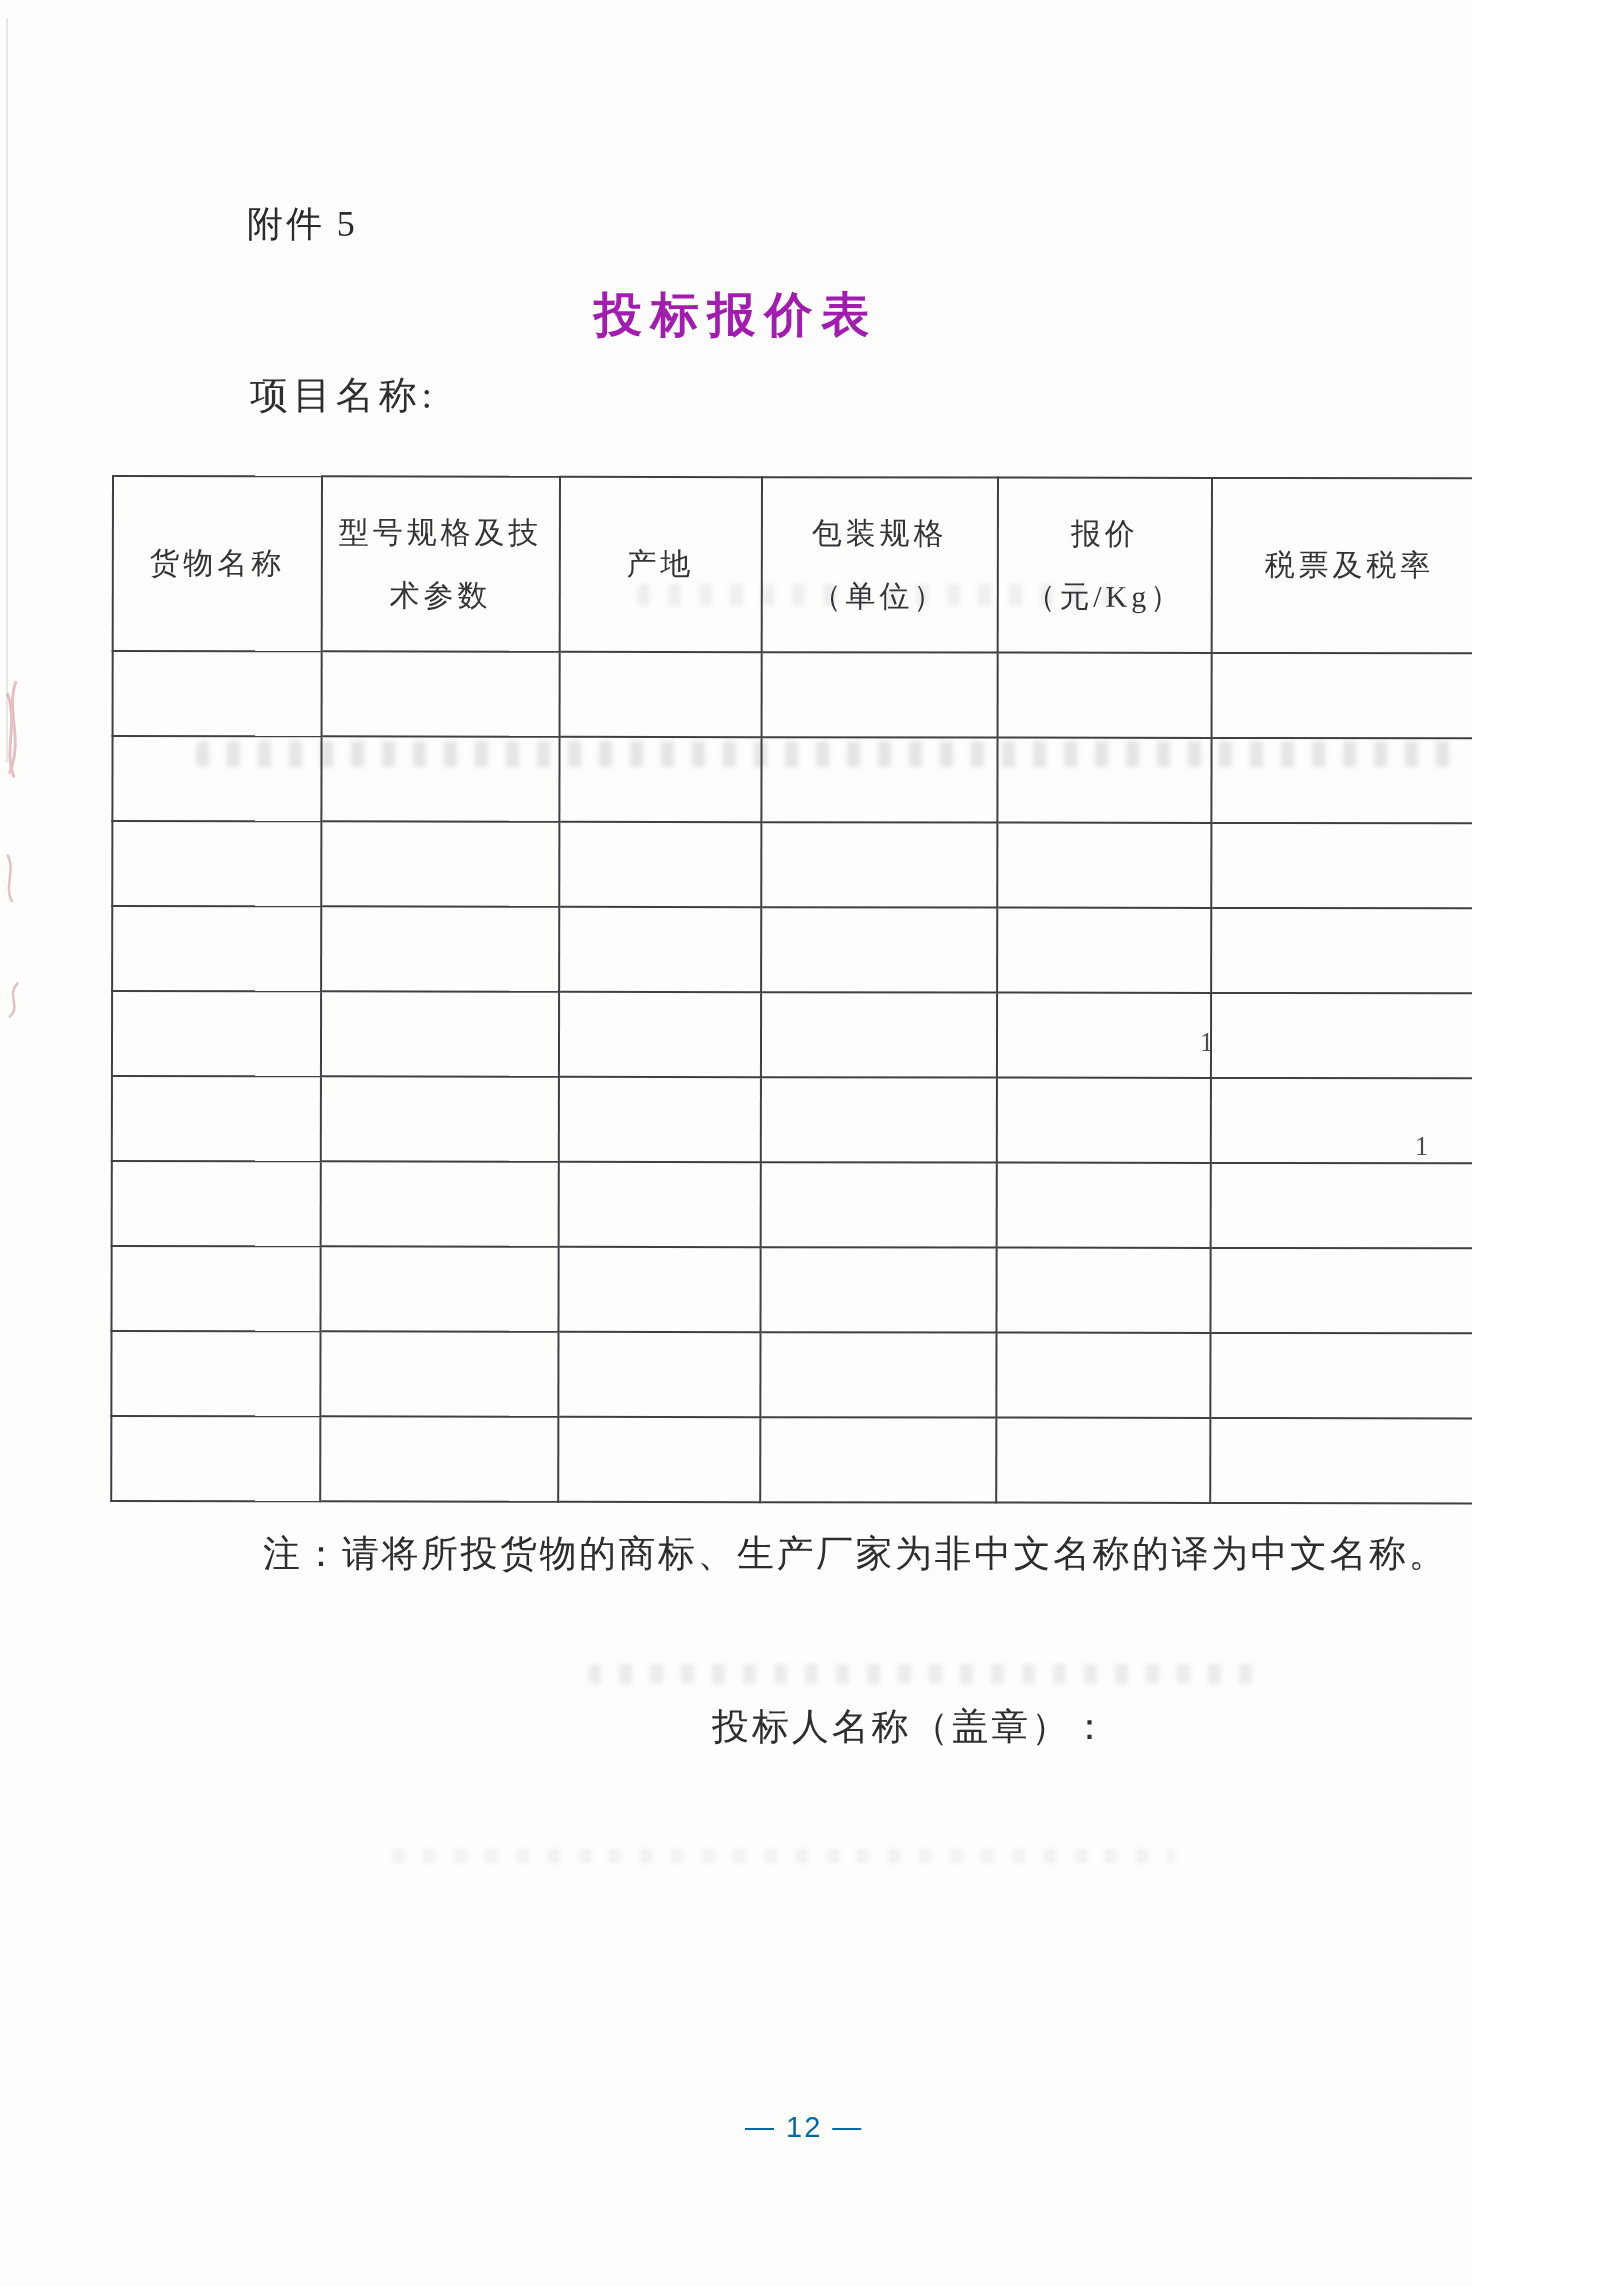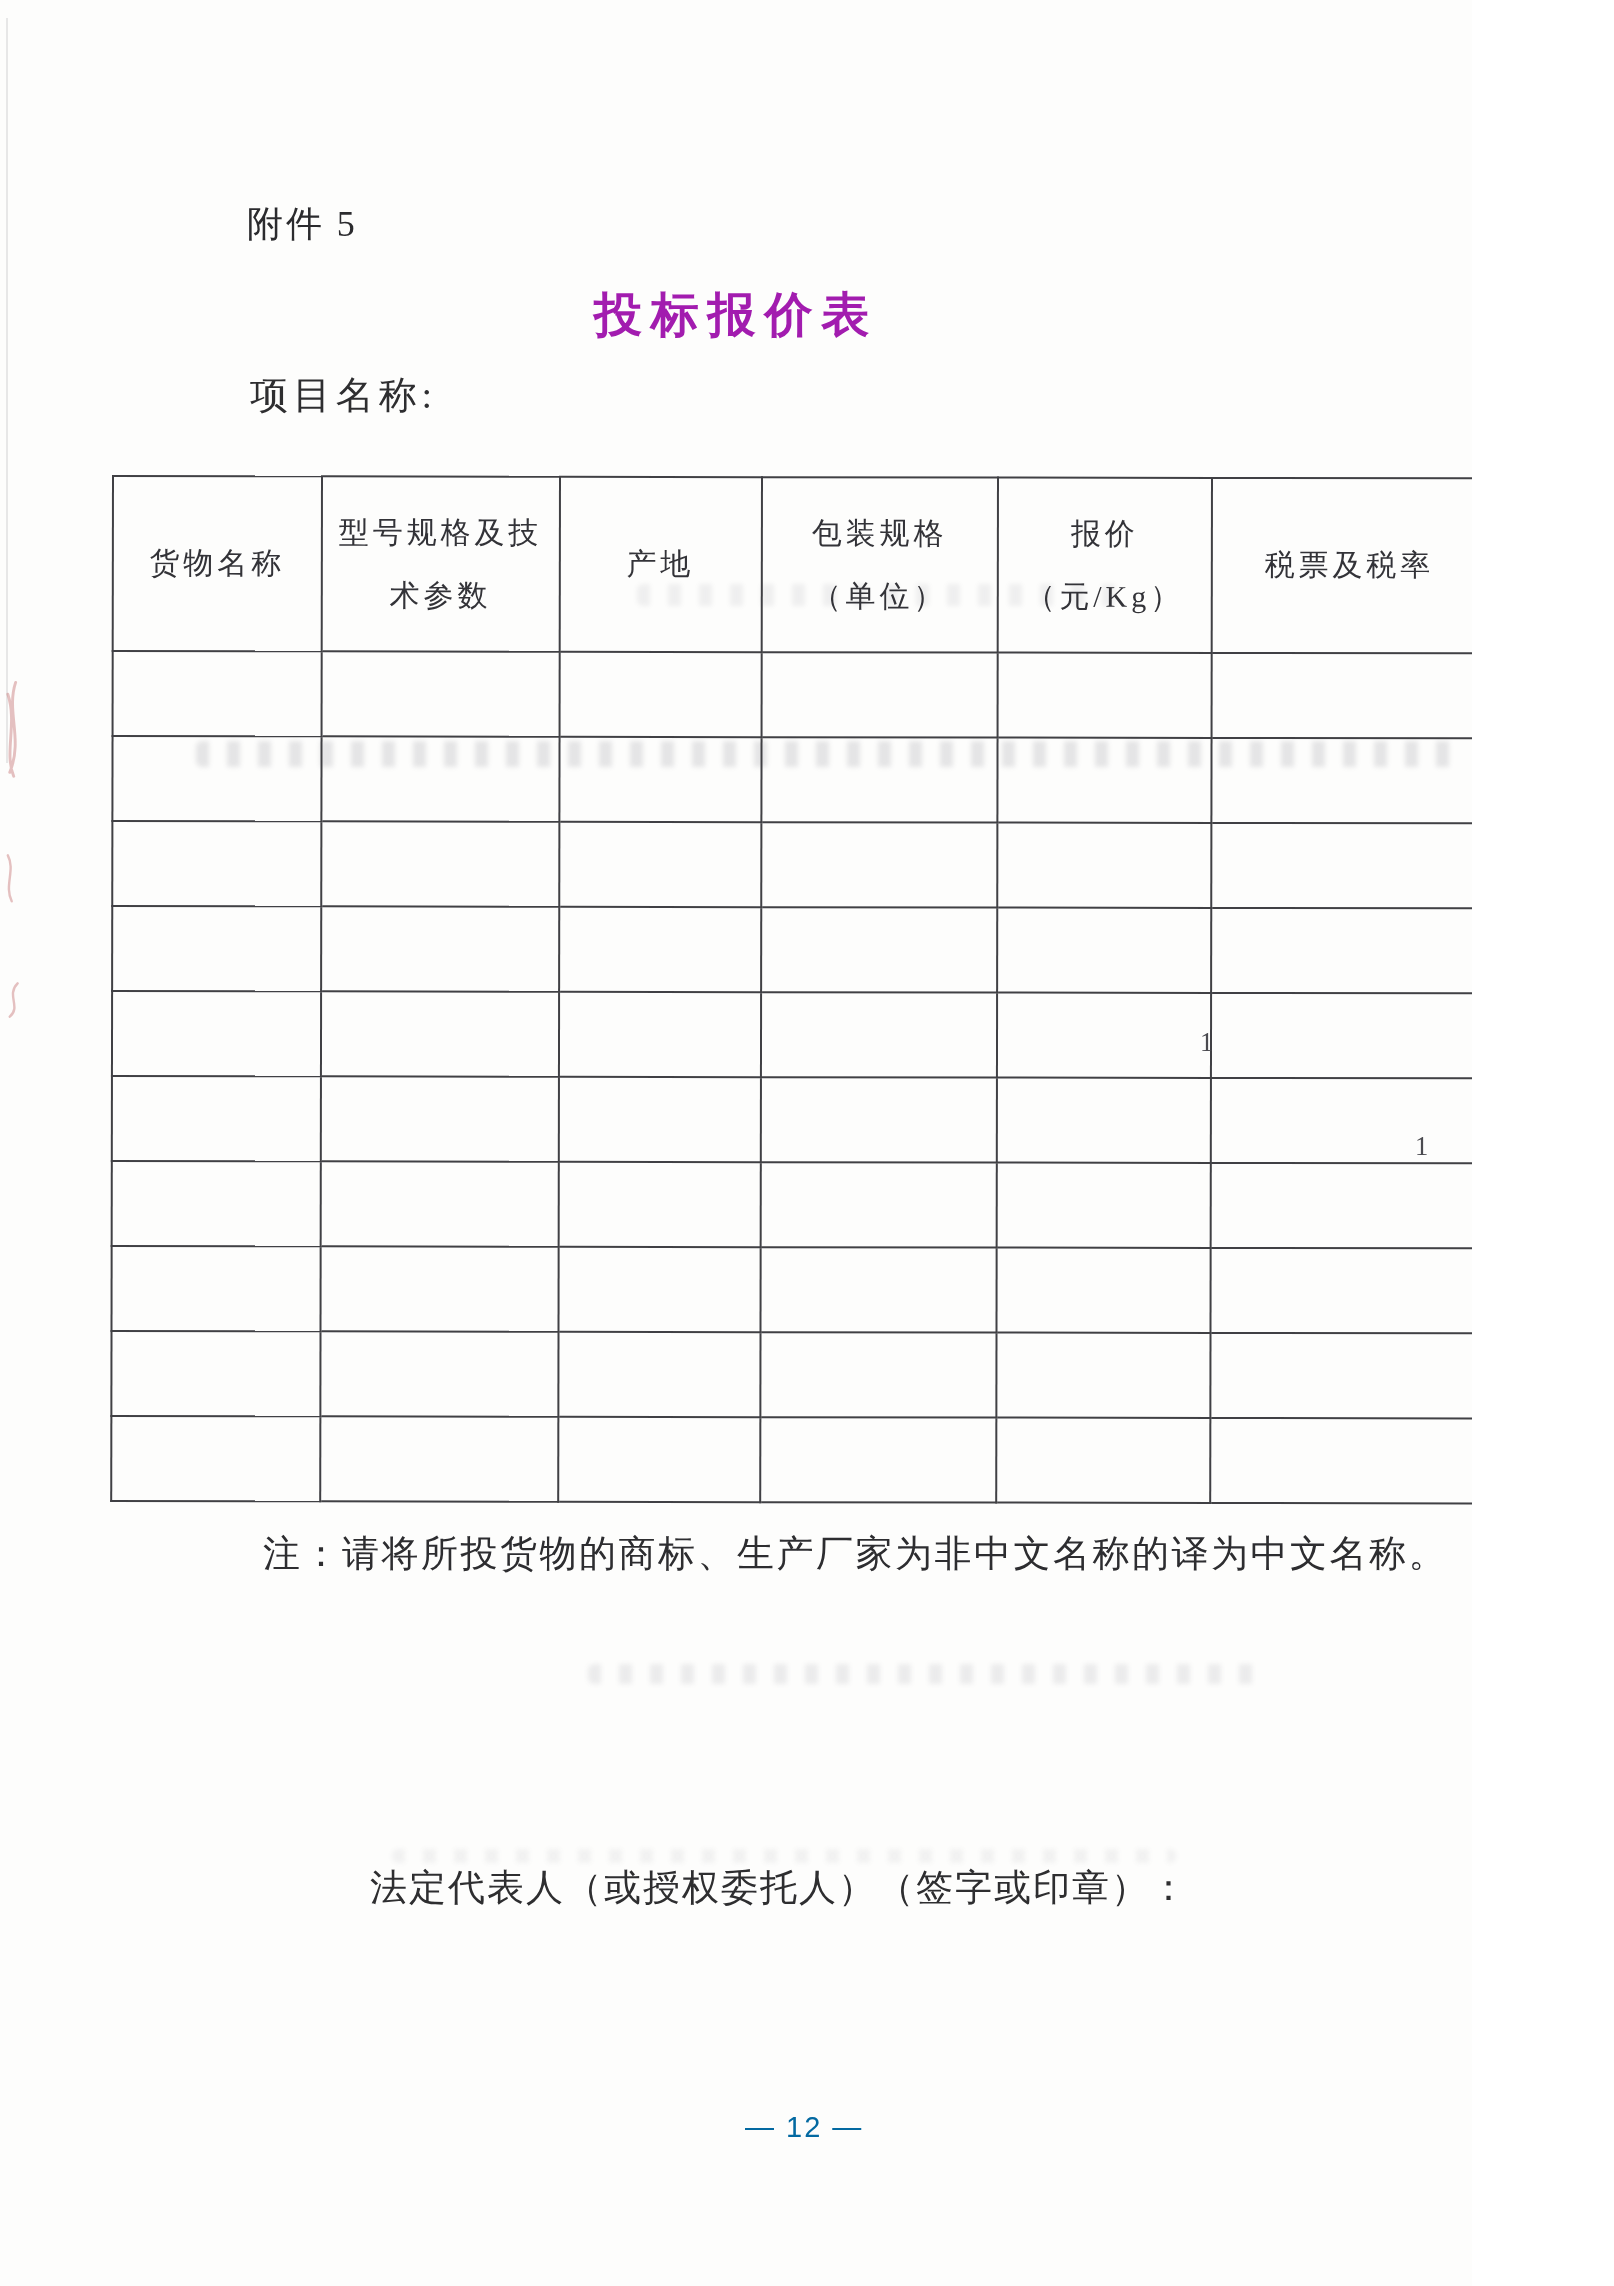--- a/index.html
+++ b/index.html
@@ -207,19 +207,19 @@
           <td></td>
         </tr>
       </tbody>
   </table>
 
   <span class="stray stray-1">1</span>
   <span class="stray stray-2">1</span>
 
   <div class="note">注：请将所投货物的商标、生产厂家为非中文名称的译为中文名称。</div>
 
-
-  <div class="legal">法定代表人（或授权委托人）（签字或印章）：</div>
+  <div class="bidder">投标人名称（盖章）：</div>
+
 
   <div class="pagenum">— 12 —</div>
 
 </div>
 
 
 </body></html>

